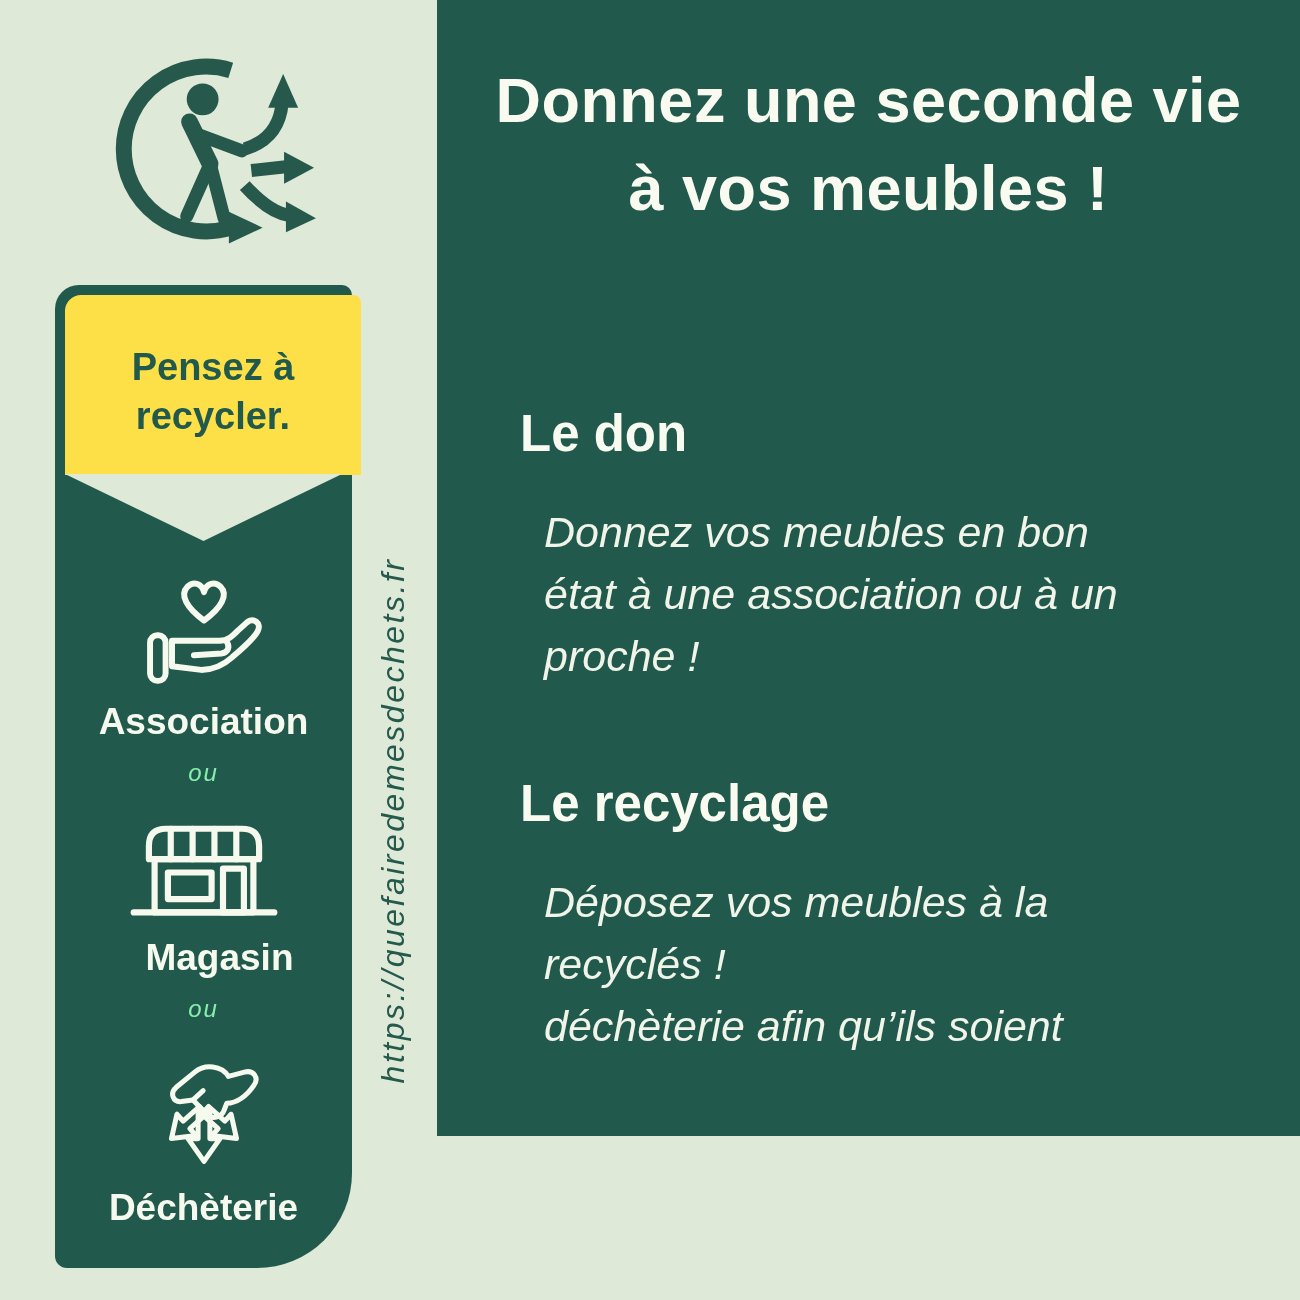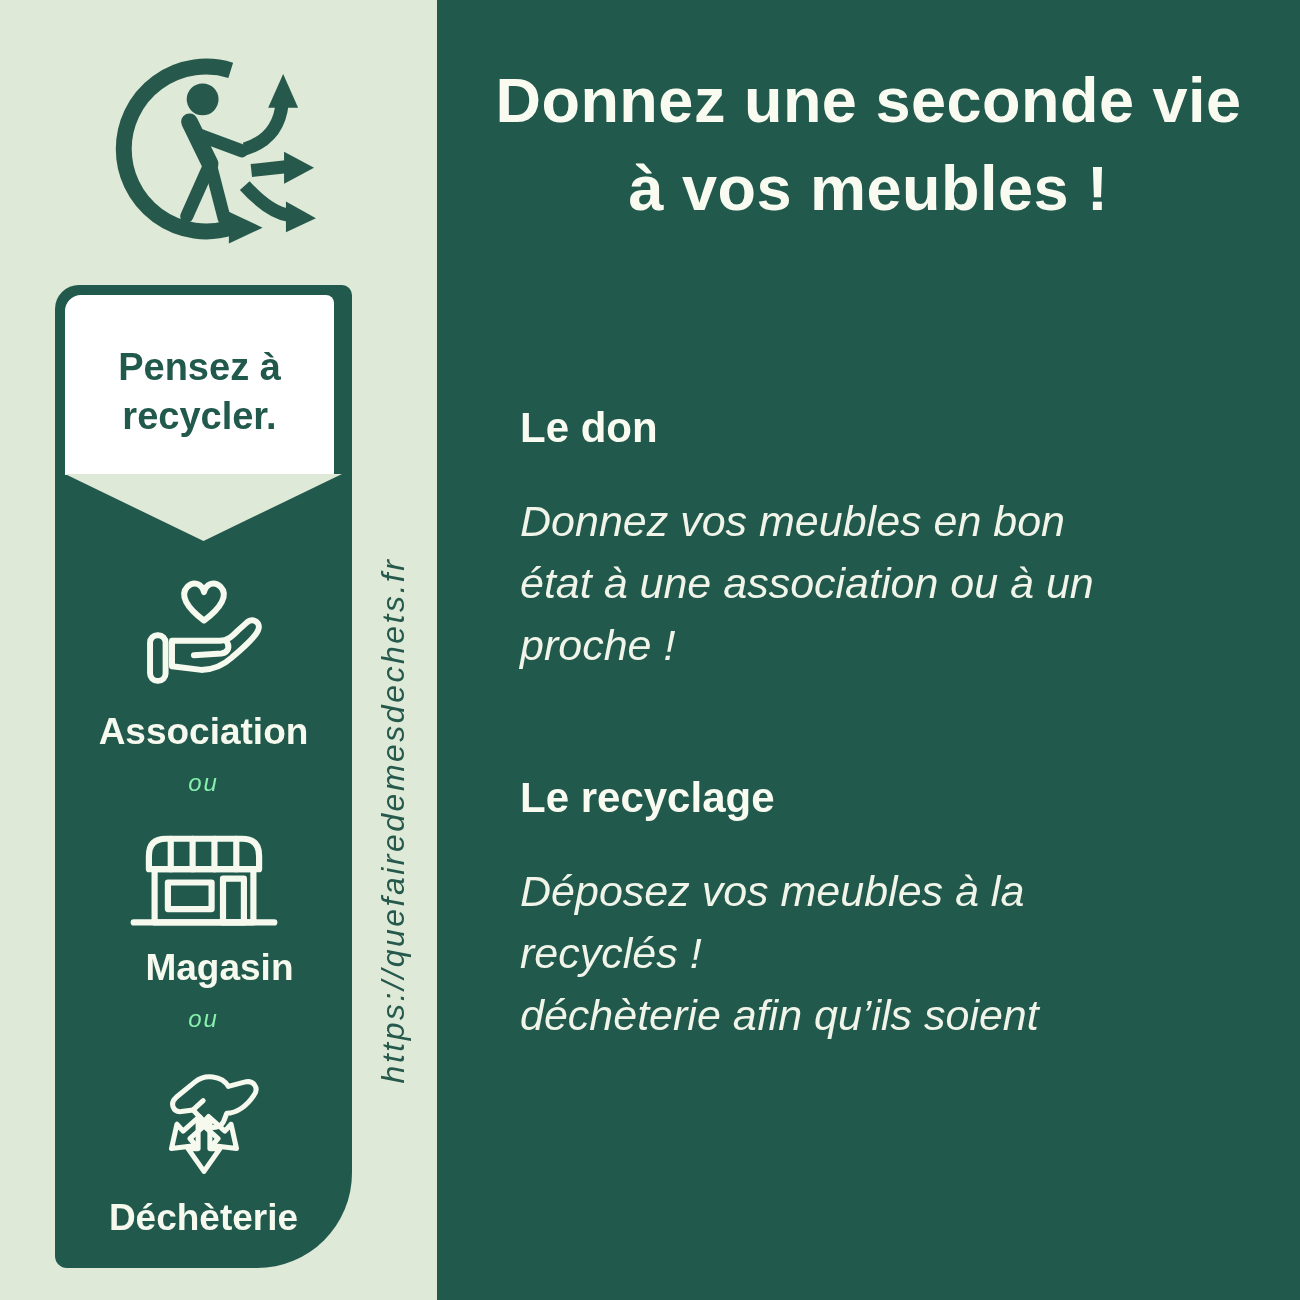--- a/index.html
+++ b/index.html
@@ -4,62 +4,62 @@
 <style>
   html,body { margin:0; padding:0; }
   body {
     width:1300px; height:1300px; position:relative; overflow:hidden;
     background:#dfe9d8;
     font-family:"Liberation Sans", sans-serif;
   }
 
   
   .right-panel {
-    position:absolute; left:437px; top:0; width:863px; height:1300px;
+    position:absolute; left:437px; top:0; width:863px; height:1136px;
     background:#21594c;
   }
   .main-title {
     padding-top:56px; text-align:center;
     color:#f9fbf1; font-weight:bold; font-size:63px; line-height:88px;
     letter-spacing:.5px;
   }
   .section { position:absolute; left:83px; }
   .section-don { top:404px; }
   .section-recyclage { top:774px; }
-  .section-heading { margin:0; color:#f9fbf1; font-weight:bold; font-size:42px; }
-  .section-body { margin-top:38px; color:#f1f5e9; font-style:italic; font-size:43px; line-height:62px; }
+  .section-heading { margin:0; color:#f9fbf1; font-weight:bold; font-size:51px; }
+  .section-body { margin-top:38px; color:#f1f5e9; font-style:italic; font-size:43px; line-height:62px;margin-left:24px; }
 
   
   .triman { position:absolute; left:92px; top:46px; }
 
   .column {
     position:absolute; left:55px; top:285px; width:297px; height:983px;
     background:#21594c; border-radius:24px 10px 95px 12px;
   }
   .ribbon {
-    position:absolute; left:10px; top:10px; width:269px; height:180px;
-    background:#ffffff; border-radius:16px 8px 0 0;
+    position:absolute; left:10px; top:10px; width:296px; height:180px;
+    background:#fde047; border-radius:16px 8px 0 0;
     display:flex; align-items:center; justify-content:center;
   }
   .ribbon-text {
     text-align:center; color:#21594c; font-weight:bold;
     font-size:38px; line-height:49px; padding-top:14px;
   }
   .ribbon-point {
     position:absolute; left:10px; top:189px; width:277px; height:67px;
     background:#dfe9d8; clip-path:polygon(0 0,100% 0,50% 100%);
   }
   .col-stack {
     position:absolute; top:256px; left:0; width:100%;
     display:flex; flex-direction:column; align-items:center;
   }
   .opt-label { color:#f6f9ee; font-weight:bold; font-size:37px; }
   .opt-sep   { color:#86efac; font-style:italic; font-size:24px; letter-spacing:2px; }
   .m-icon-donation { margin-top:32px; }
-  .m-label-association { margin-top:10px; }
+  .m-label-association { }
   .m-sep1 { margin-top:16px; }
   .m-icon-store { margin-top:30px; }
   .m-label-magasin { margin-top:10px;margin-left:32px; }
   .m-sep2 { margin-top:16px; }
   .m-icon-dech { margin-top:34px; }
   .m-label-dech { margin-top:8px; }
 
   
   .url-wrap {
     position:absolute; left:348px; top:470px; width:92px; height:700px;

